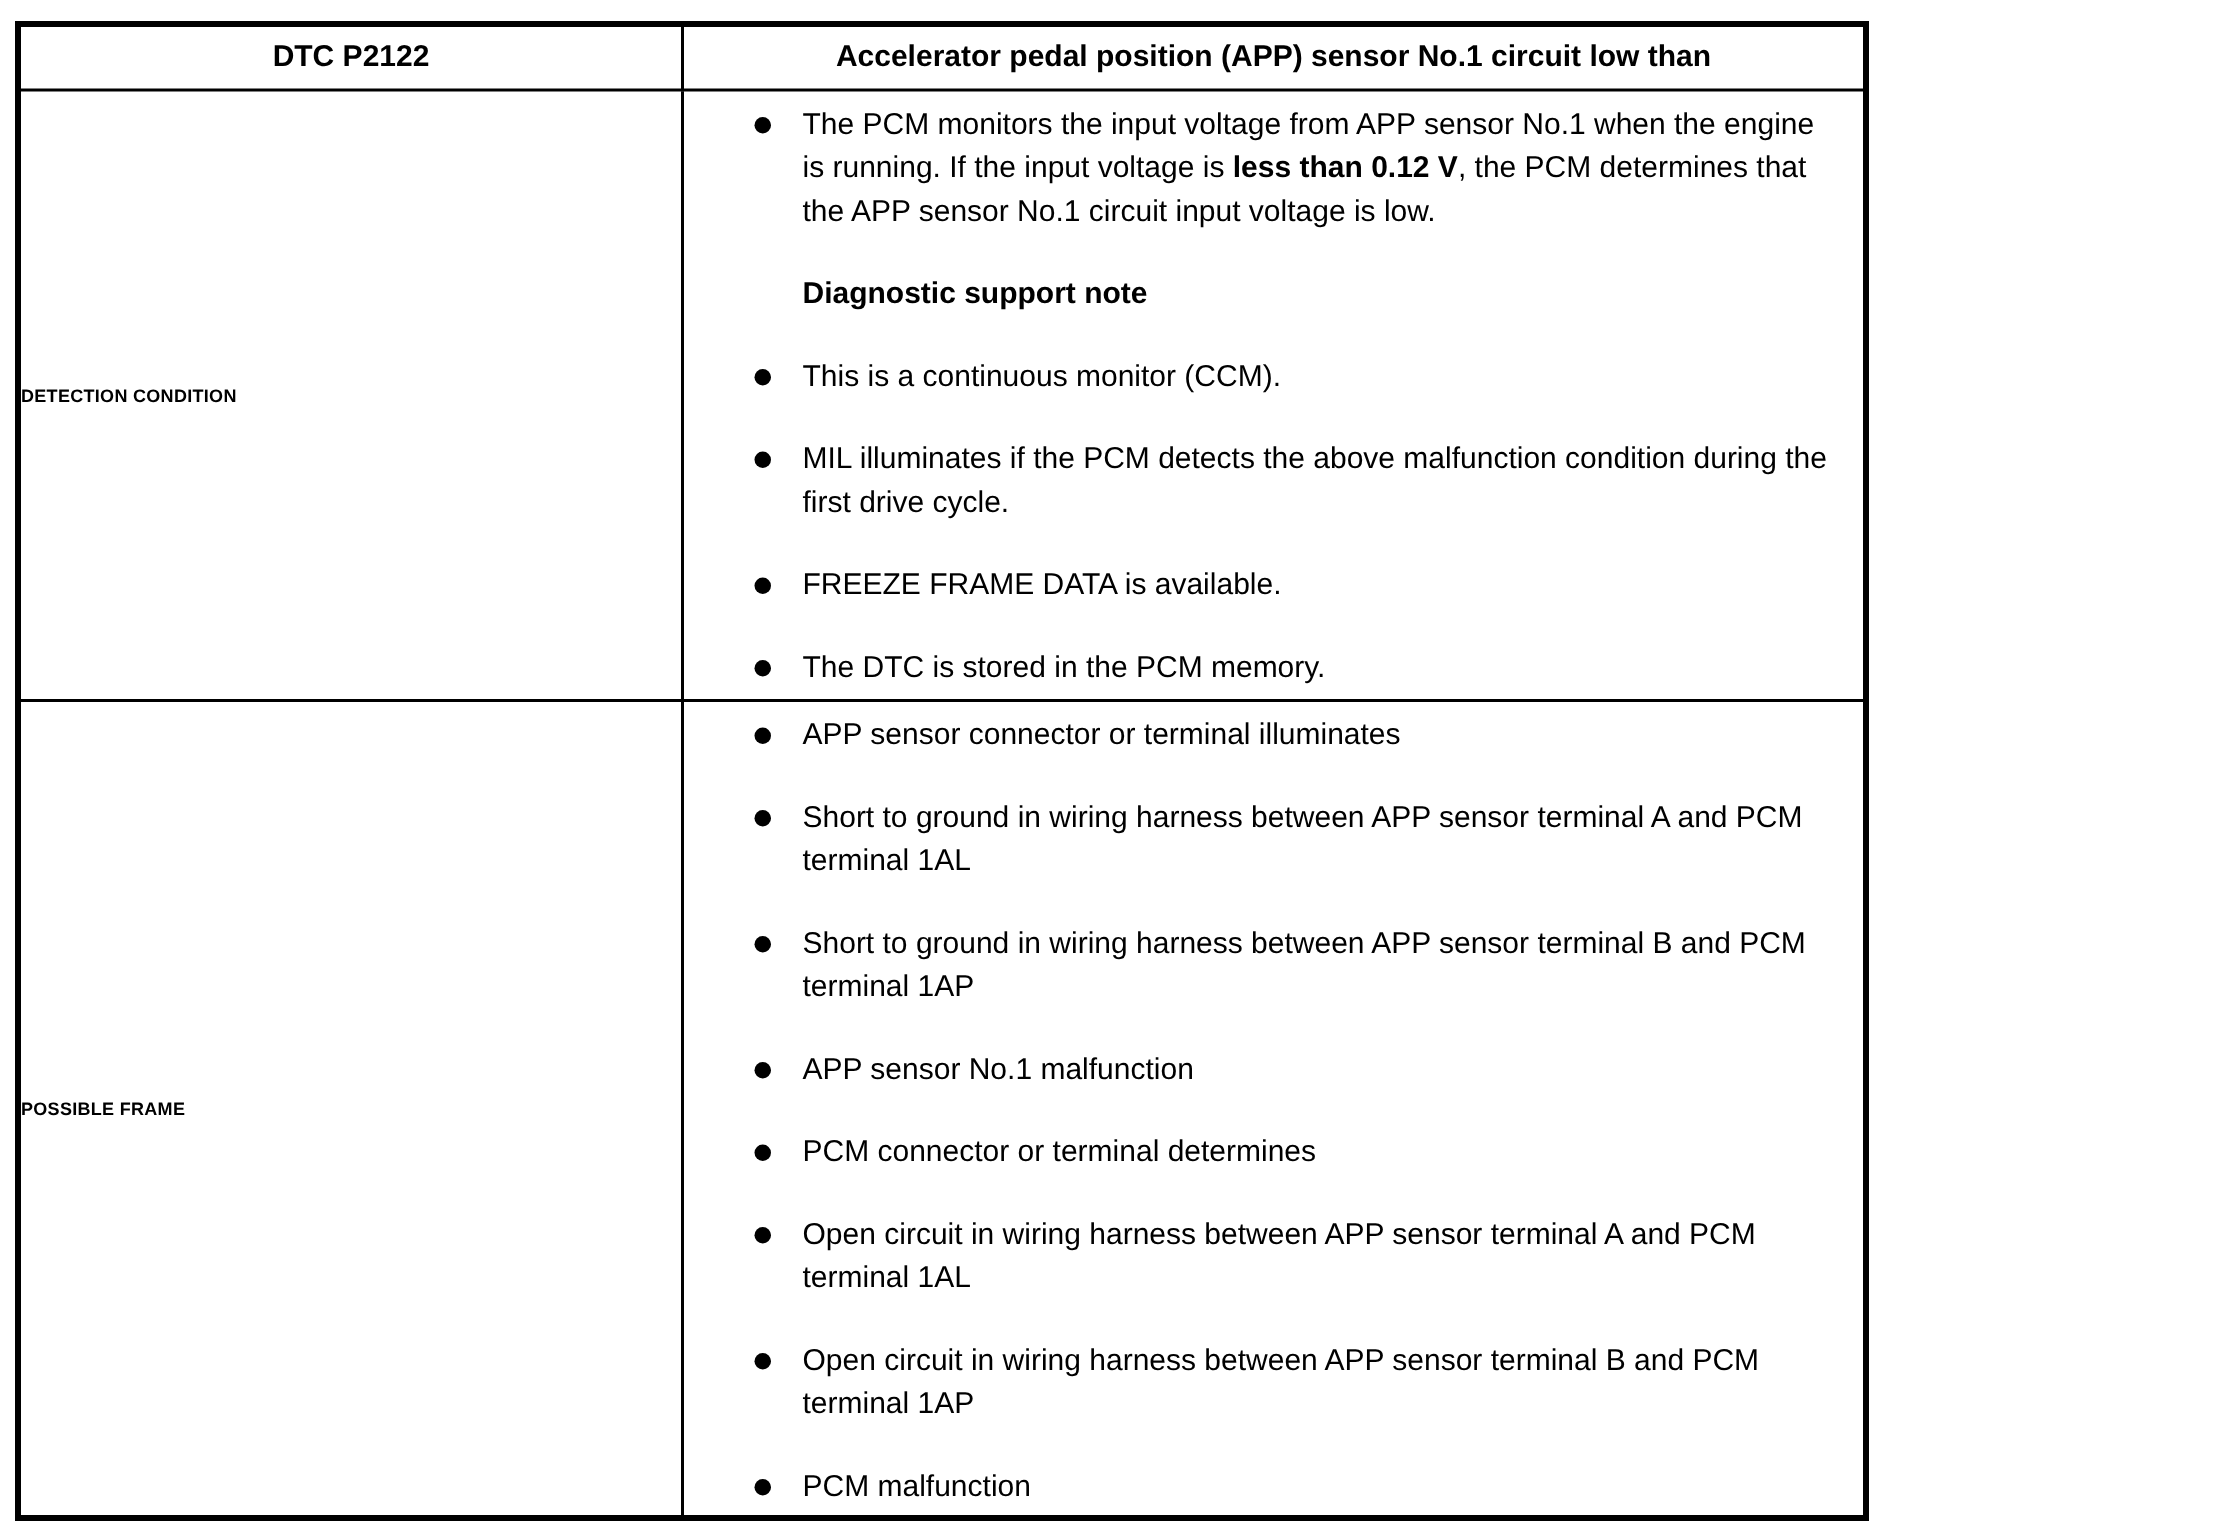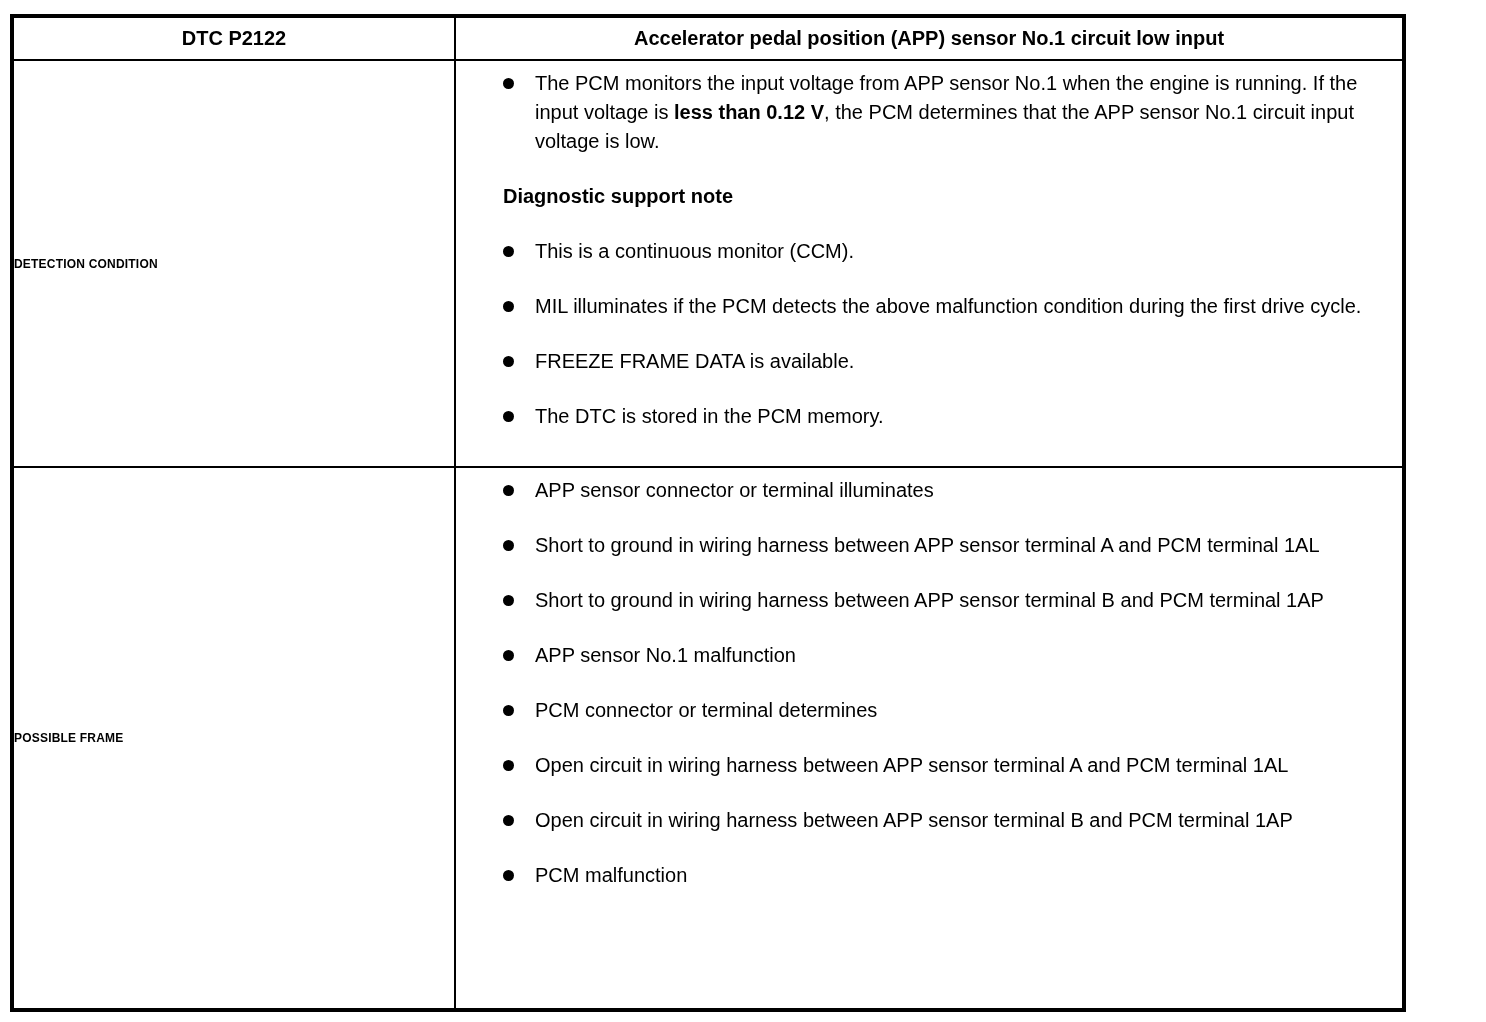--- a/index.html
+++ b/index.html
@@ -14,21 +14,21 @@
     color: #000;
     -webkit-font-smoothing: antialiased;
   }
   .page {
     position: absolute; inset: 0;
     background: #fff;
   }
   table.dtc-table {
     position: absolute;
     left: 10px; top: 14px;
-    width: 1396px; height: 998px;
+    width: 1236px; height: 998px;
     border-collapse: collapse;
     table-layout: fixed;
     background: #fff;
   }
   table.dtc-table { border: 4px solid #000; }
   .dtc-table th, .dtc-table td {
     border: 2px solid #000;
     padding: 0;
   }
   .dtc-table tr.header-row { height: 44px; }
@@ -64,38 +64,39 @@
   .item:last-child { margin-bottom: 0; }
   .bullet {
     flex: 0 0 11px;
     width: 11px; height: 11px;
     margin-top: 9px;
     margin-right: 21px;
     border-radius: 50%;
     background: #000;
   }
   .item-heading {
+    margin-left: 32px;
     font-weight: bold;
   }
   .item-text { flex: 1 1 auto; }
   .item-text .b { font-weight: bold; }
 </style>
 </head>
 <body>
 
 <div class="page">
   <table class="dtc-table">
     <colgroup>
       <col style="width:443px">
       <col>
     </colgroup>
     <tbody>
       <tr class="header-row">
         <th>DTC P2122</th>
-        <th>Accelerator pedal position (APP) sensor No.1 circuit low input</th>
+        <th>Accelerator pedal position (APP) sensor No.1 circuit low than</th>
       </tr>
       <tr class="row-detection">
         <td class="label-cell">DETECTION CONDITION</td>
         <td class="content-cell">
           <div class="items">
               <div class="item">
                 <span class="bullet"></span>
                 <span class="item-text"><span>The PCM monitors the input voltage from APP sensor No.1 when the engine is running. If the input voltage is </span><span class="b">less than 0.12 V</span><span>, the PCM determines that the APP sensor No.1 circuit input voltage is low.</span></span>
               </div>
               <div class="item item-heading">

